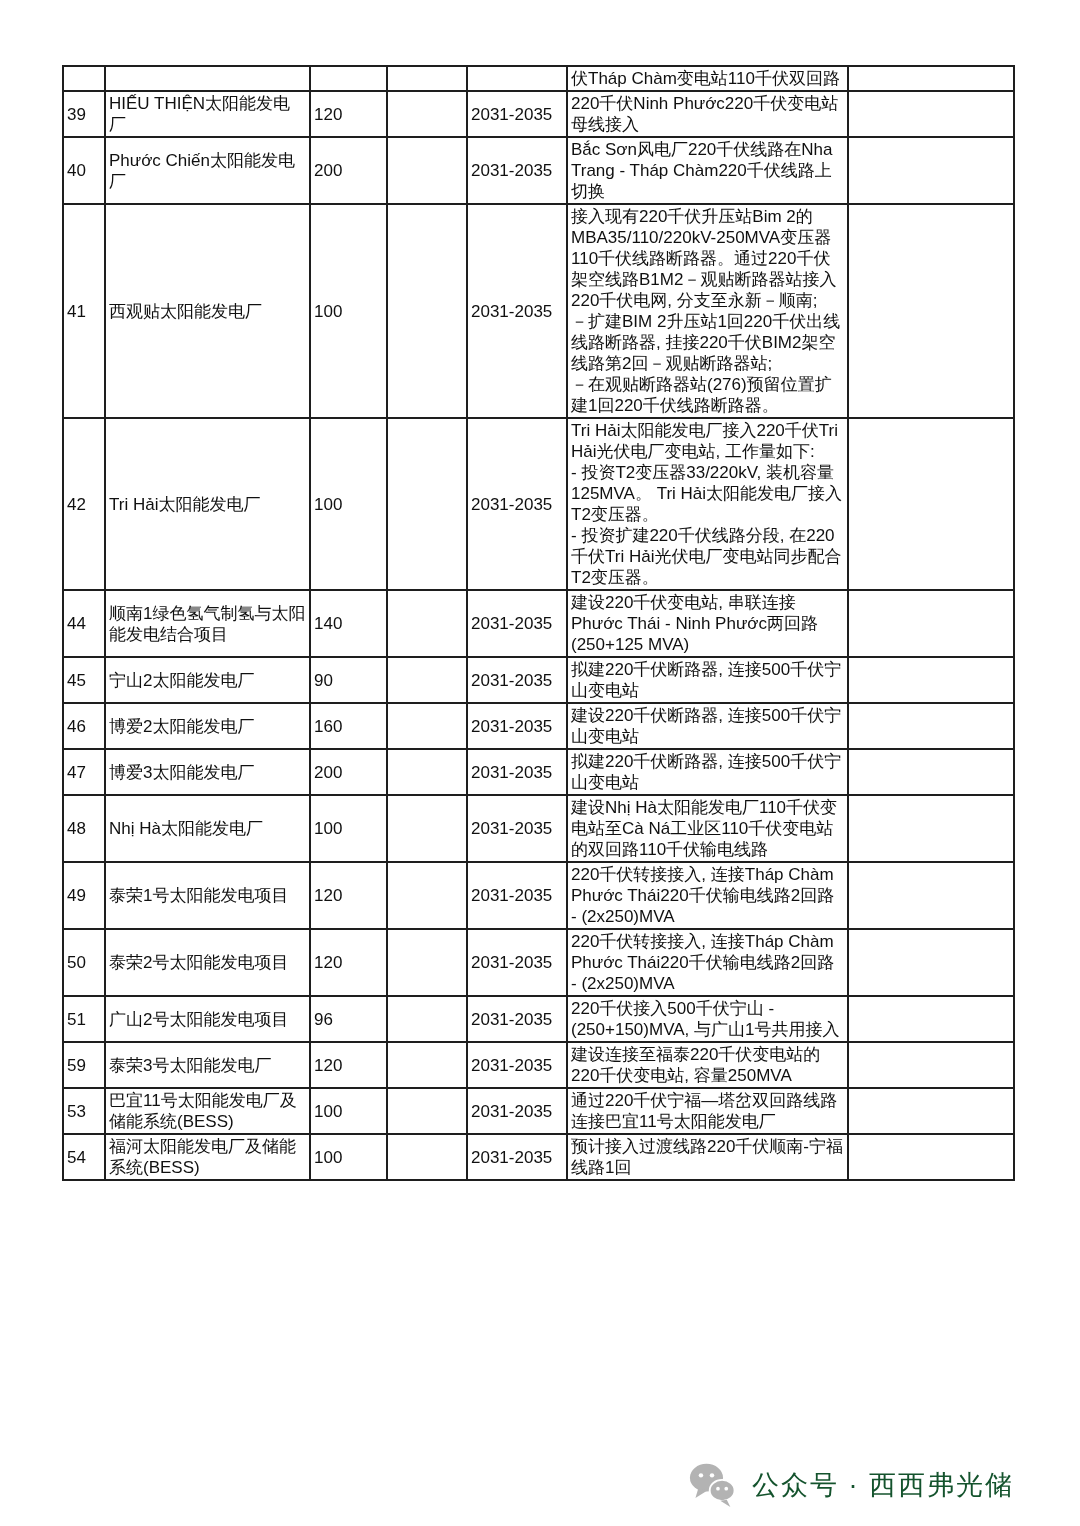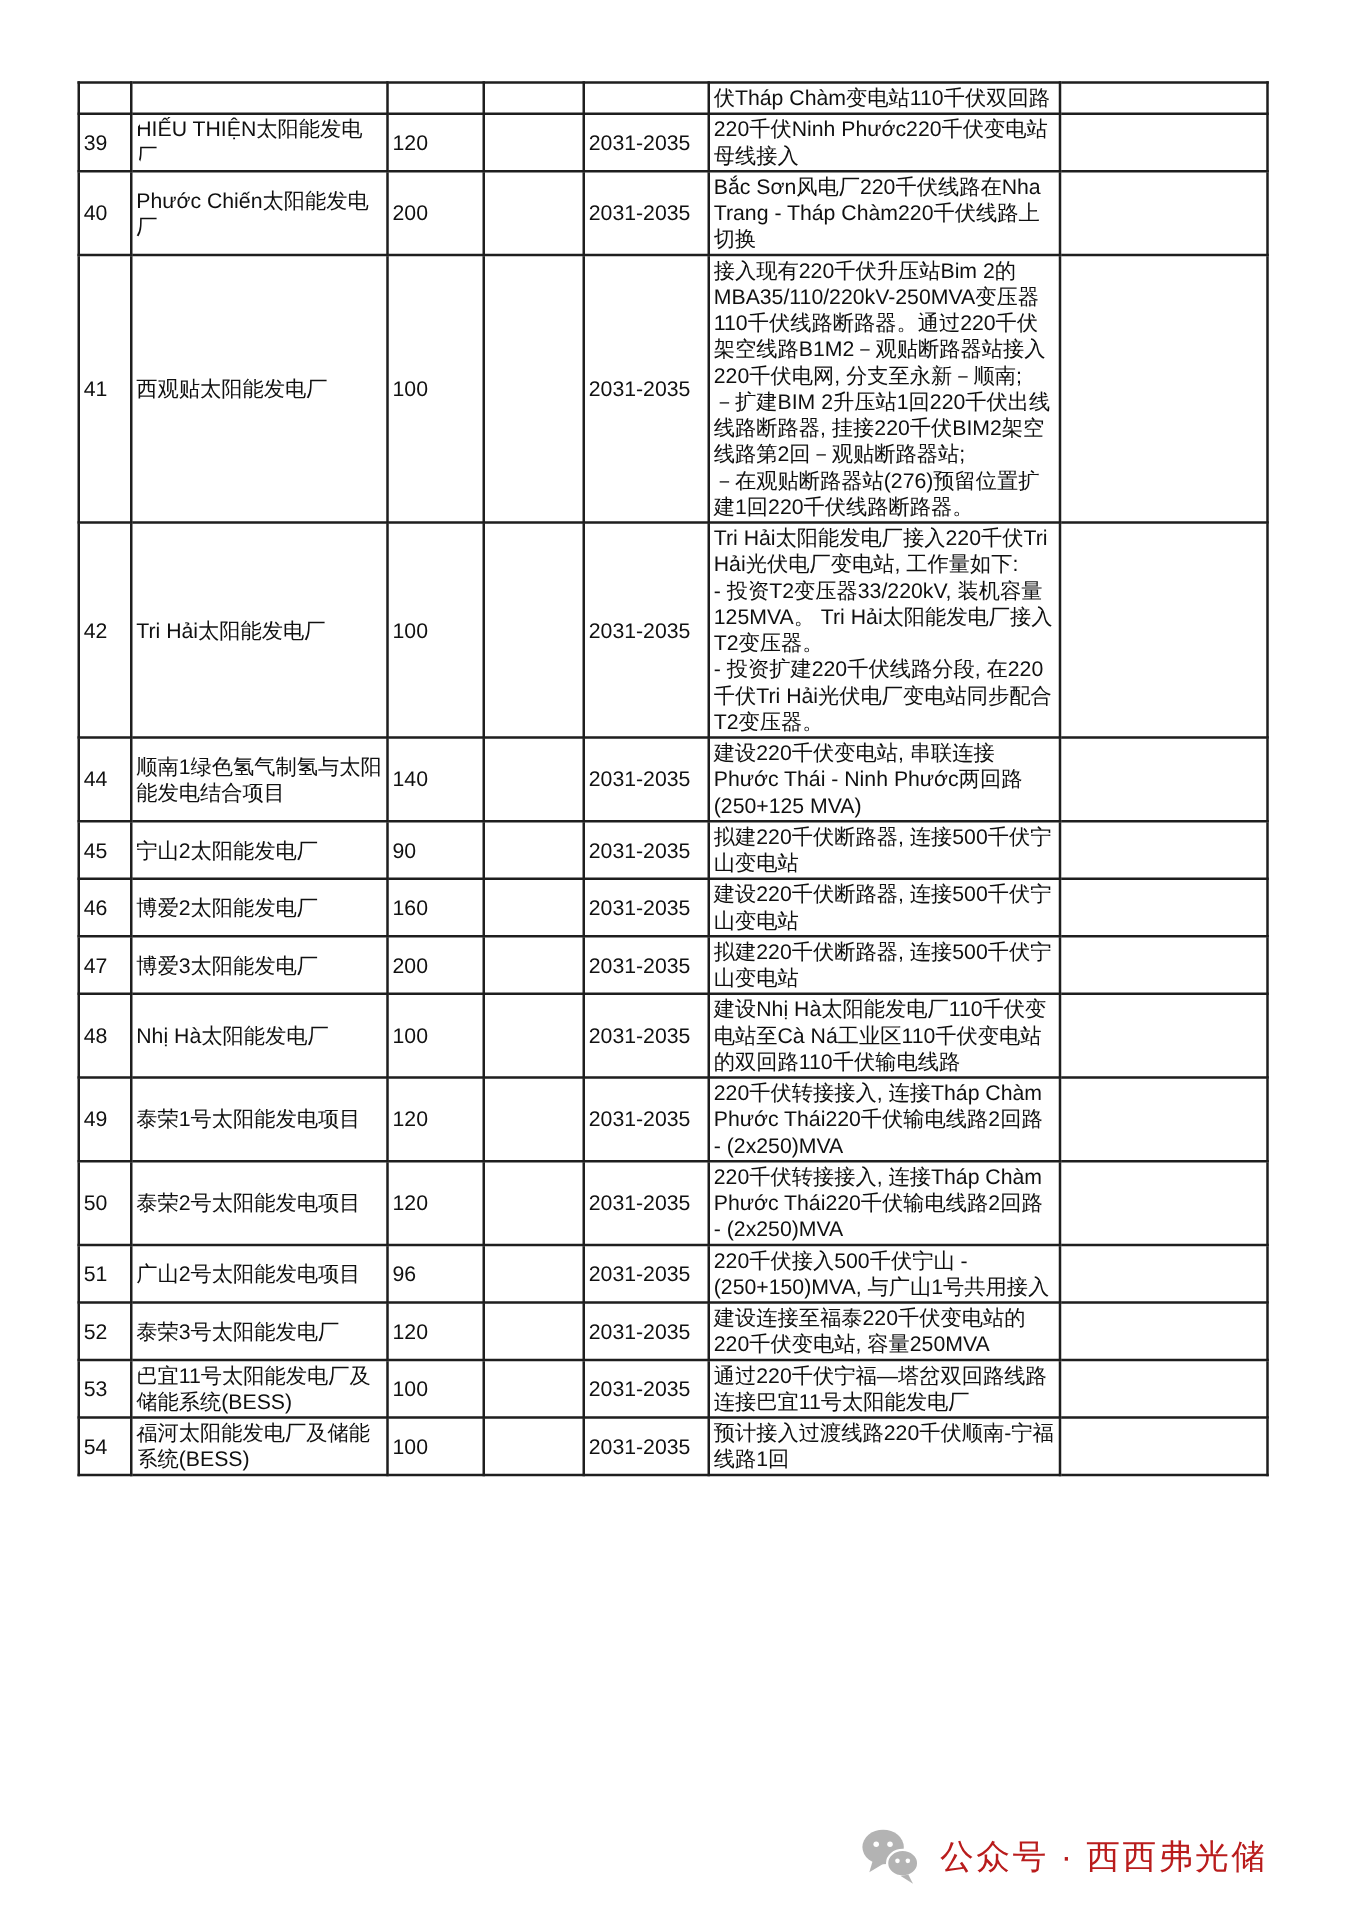--- a/index.html
+++ b/index.html
@@ -22,30 +22,30 @@
     padding:1px 3px;
     font-size:17px;
     line-height:21px;
     color:#101010;
     vertical-align:middle;
     text-align:left;
     word-break:break-word;
     overflow:hidden;
   }
   td.c-no{padding-left:2px;}
-  td.c-name{text-align:justify;border-radius:21px;}
+  td.c-name{text-align:justify;}
   td.c-description{
     text-align:justify;
     white-space:pre-wrap;
   }
   .footer{
     position:absolute;
     top:1462px;right:66px;
     display:flex;align-items:center;gap:16px;
-    color:#b91c1c;
+    color:#14532d;
   }
   .wicon{display:inline-block;width:48px;height:46px;}
   .ftext{
     font-size:27px;
     letter-spacing:2px;
     white-space:nowrap;
   }
 </style>
 </head>
 <body>
@@ -178,21 +178,21 @@
         <tr>
           <td class="c-no">51</td>
           <td class="c-name">广山2号太阳能发电项目</td>
           <td class="c-capacity">96</td>
           <td class="c-col4"></td>
           <td class="c-period">2031-2035</td>
           <td class="c-description">220千伏接入500千伏宁山 - (250+150)MVA, 与广山1号共用接入</td>
           <td class="c-col7"></td>
         </tr>
         <tr>
-          <td class="c-no">52</td>
+          <td class="c-no">59</td>
           <td class="c-name">泰荣3号太阳能发电厂</td>
           <td class="c-capacity">120</td>
           <td class="c-col4"></td>
           <td class="c-period">2031-2035</td>
           <td class="c-description">建设连接至福泰220千伏变电站的220千伏变电站, 容量250MVA</td>
           <td class="c-col7"></td>
         </tr>
         <tr>
           <td class="c-no">53</td>
           <td class="c-name">巴宜11号太阳能发电厂及储能系统(BESS)</td>

